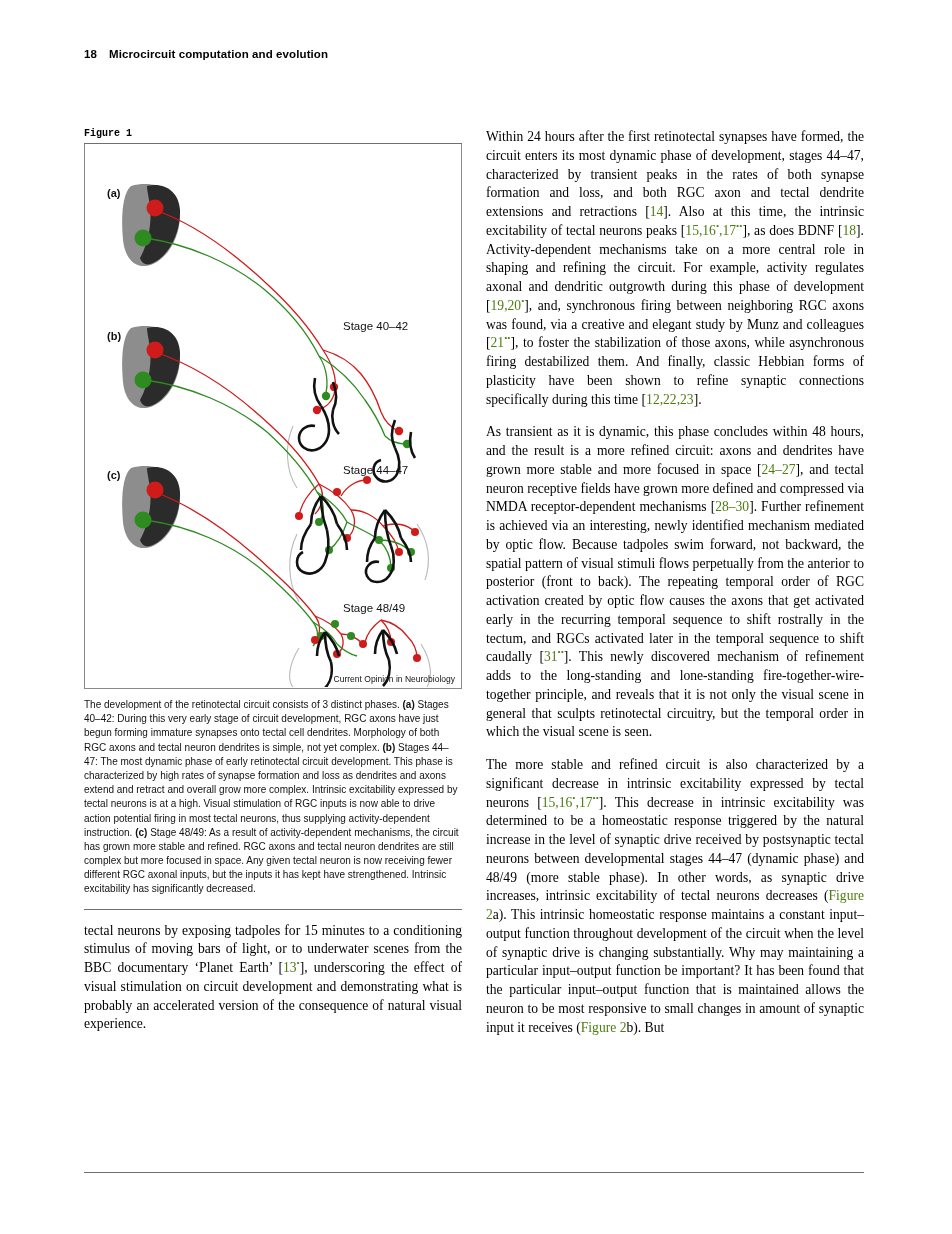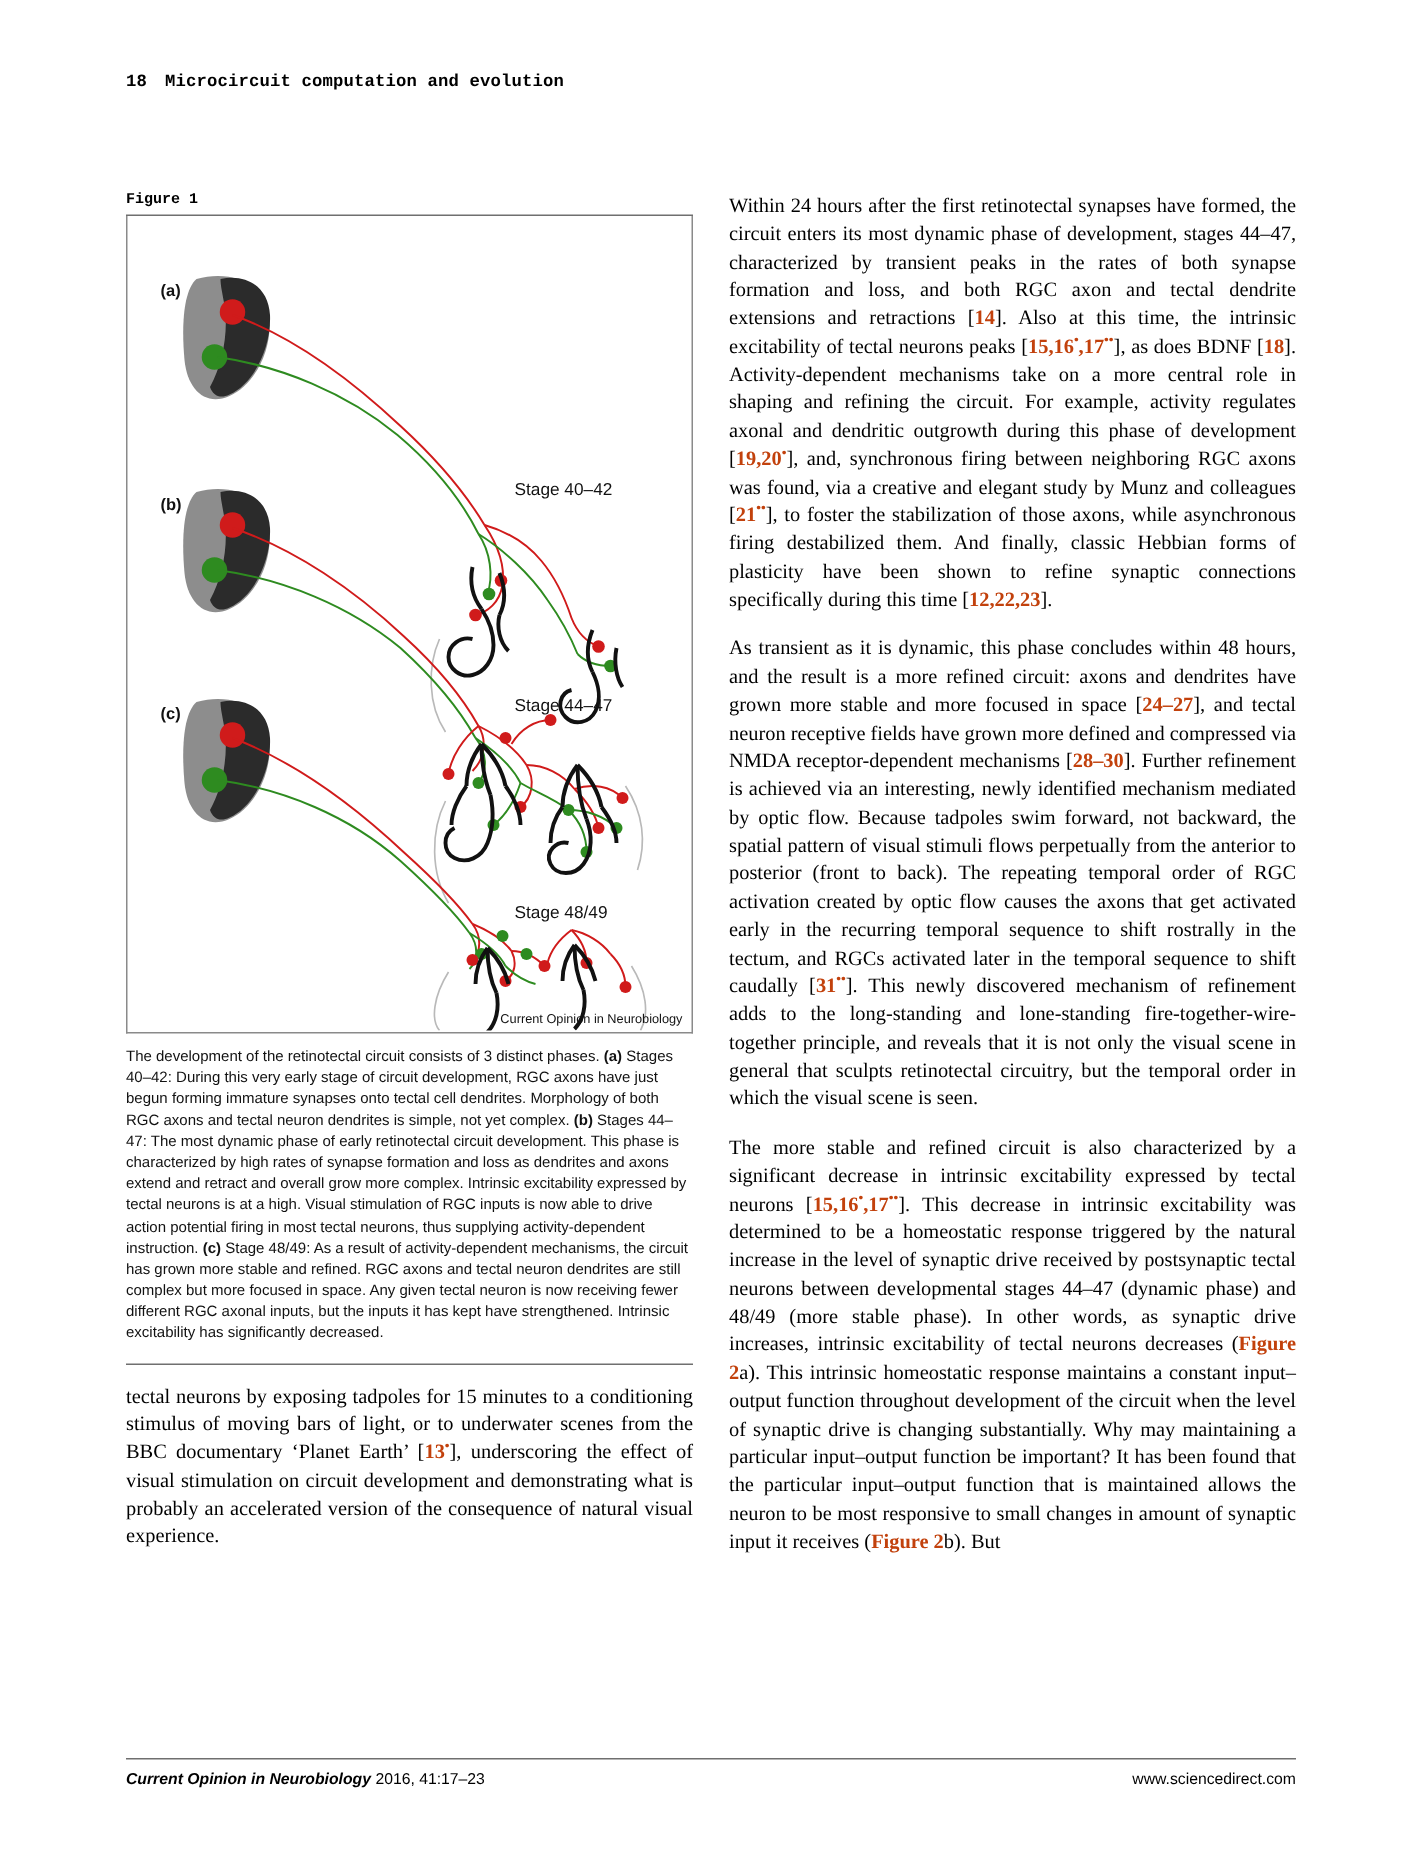--- a/index.html
+++ b/index.html
@@ -19,21 +19,21 @@
     position: absolute;
     left: 0; top: 0;
     width: 952px;
     height: 1234px;
   }
   
   .runhead {
     position: absolute;
     left: 84px;
     top: 48px;
-    font-family: Liberation Mono, monospace;
+    font-family: Liberation Sans, sans-serif;
     font-size: 11.5px;
     font-weight: bold;
     letter-spacing: 0.1px;
   }
   .runhead .pgnum {
     margin-right: 12px;
     font-weight: bold;
   }
   
   .col-left {
@@ -106,21 +106,21 @@
   
   .body-p {
     font-family: "Liberation Serif", serif;
     font-size: 13.6px;
     line-height: 1.38;
     text-align: justify;
     margin: 0 0 14px 0;
     hyphens: auto;
   }
   .body-p.first { margin-top: 0; }
-  .ref { color: #c2410c; font-weight: bold; }
+  .ref { color: #4d7c0f; }
   .it { }
   sup { font-size: 9px; vertical-align: super; line-height: 0; }
   
   .footer-rule {
     position: absolute;
     left: 84px;
     top: 1172px;
     width: 780px;
     border-top: 1px solid #6f6f6f;
   }
@@ -327,21 +327,14 @@
     <p class="body-p">tectal neurons by exposing tadpoles for 15 minutes to a conditioning stimulus of moving bars of light, or to underwater scenes from the BBC documentary ‘Planet Earth’ [<span class="ref">13<sup>•</sup></span>], underscoring the effect of visual stimulation on circuit development and demonstrating what is probably an accelerated version of the consequence of natural visual experience.</p>
   </div>
 
   <div class="col-right">
     <p class="body-p first">Within 24 hours after the first retinotectal synapses have formed, the circuit enters its most dynamic phase of development, stages 44–47, characterized by transient peaks in the rates of both synapse formation and loss, and both RGC axon and tectal dendrite extensions and retractions [<span class="ref">14</span>]. Also at this time, the intrinsic excitability of tectal neurons peaks [<span class="ref">15,16<sup>•</sup>,17<sup>••</sup></span>], as does BDNF [<span class="ref">18</span>]. Activity-dependent mechanisms take on a more central role in shaping and refining the circuit. For example, activity regulates axonal and dendritic outgrowth during this phase of development [<span class="ref">19,20<sup>•</sup></span>], and, synchronous firing between neighboring RGC axons was found, via a creative and elegant study by Munz and colleagues [<span class="ref">21<sup>••</sup></span>], to foster the stabilization of those axons, while asynchronous firing destabilized them. And finally, classic Hebbian forms of plasticity have been shown to refine synaptic connections specifically during this time [<span class="ref">12,22,23</span>].</p>
     <p class="body-p">As transient as it is dynamic, this phase concludes within 48 hours, and the result is a more refined circuit: axons and dendrites have grown more stable and more focused in space [<span class="ref">24–27</span>], and tectal neuron receptive fields have grown more defined and compressed via NMDA receptor-dependent mechanisms [<span class="ref">28–30</span>]. Further refinement is achieved via an interesting, newly identified mechanism mediated by optic flow. Because tadpoles swim forward, not backward, the spatial pattern of visual stimuli flows perpetually from the anterior to posterior (front to back). The repeating temporal order of RGC activation created by optic flow causes the axons that get activated <span class="it">early</span> in the recurring temporal sequence to shift rostrally in the tectum, and RGCs activated <span class="it">later</span> in the temporal sequence to shift caudally [<span class="ref">31<sup>••</sup></span>]. This newly discovered mechanism of refinement adds to the long-standing and lone-standing fire-together-wire-together principle, and reveals that it is not only the visual scene in general that sculpts retinotectal circuitry, but the temporal order in which the visual scene is seen.</p>
     <p class="body-p">The more stable and refined circuit is also characterized by a significant decrease in intrinsic excitability expressed by tectal neurons [<span class="ref">15,16<sup>•</sup>,17<sup>••</sup></span>]. This decrease in intrinsic excitability was determined to be a homeostatic response triggered by the natural increase in the level of synaptic drive received by postsynaptic tectal neurons between developmental stages 44–47 (dynamic phase) and 48/49 (more stable phase). In other words, as synaptic drive increases, intrinsic excitability of tectal neurons decreases (<span class="ref">Figure 2</span>a). This intrinsic homeostatic response maintains a constant input–output function throughout development of the circuit when the level of synaptic drive is changing substantially. Why may maintaining a particular input–output function be important? It has been found that the particular input–output function that is maintained allows the neuron to be most responsive to small changes in amount of synaptic input it receives (<span class="ref">Figure 2</span>b). But</p>
   </div>
 
   <div class="footer-rule"></div>
-  <div class="footer">
-    <div class="left">
-      <span class="j">Current Opinion in Neurobiology</span>
-      <span>2016, 41:17–23</span>
-    </div>
-    <div class="right">www.sciencedirect.com</div>
-  </div>
 
 </div>
 
 </body></html>

